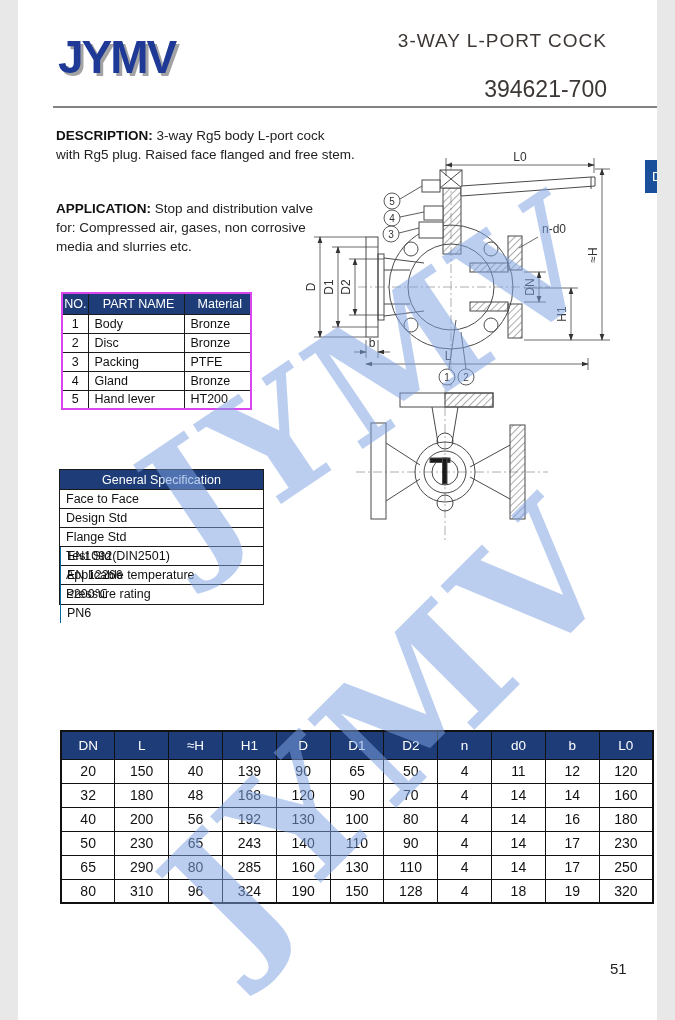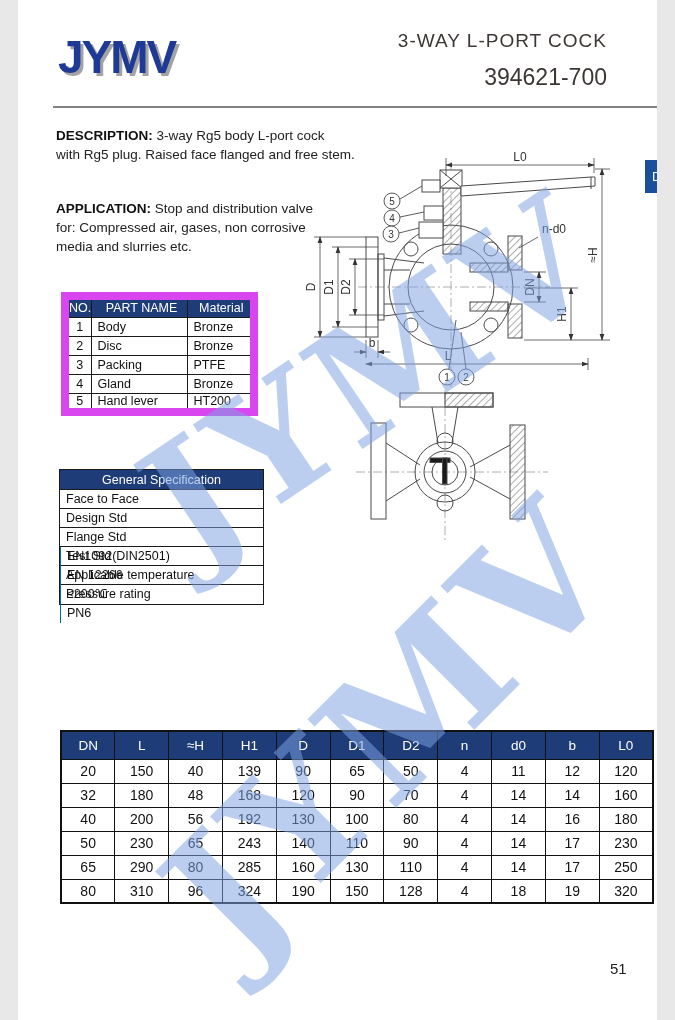--- a/index.html
+++ b/index.html
@@ -21,41 +21,41 @@
       pointer-events:none;z-index:30;letter-spacing:6px;}
   .wm-upper{left:100px;top:300px;width:500px;font-size:158px;transform:rotate(-34deg);}
   .wm-lower{left:100px;top:650px;width:530px;font-size:172px;transform:rotate(-45deg);}
 
   
   .logo{position:absolute;left:40px;top:30px;font-size:46px;font-weight:bold;
         letter-spacing:-2px;color:var(--logo-blue);
         text-shadow:3px 3px 0 var(--logo-shadow);}
   .doc-title{position:absolute;right:50px;top:30px;font-size:19px;color:var(--title-color);
              letter-spacing:1px;white-space:nowrap;}
-  .doc-number{position:absolute;right:50px;top:64px;font-size:23px;color:var(--title-color);}
+  .doc-number{position:absolute;right:50px;top:76px;font-size:23px;color:var(--title-color);}
   .rule{position:absolute;left:35px;top:106px;width:605px;height:2px;background:#828282;}
 
   .din-badge{position:absolute;left:627px;top:160px;width:48px;height:33px;
              background:var(--badge-blue);color:#fff;font-size:13px;
              display:flex;align-items:center;padding-left:7px;}
 
   .para{position:absolute;font-size:13.5px;color:#222;line-height:19px;}
   .para b{color:#111;}
   .desc{left:38px;top:126px;width:330px;}
   .app{left:38px;top:199px;width:320px;}
 
   
   .parts-table{position:absolute;left:43px;top:292px;width:189px;border-collapse:collapse;
                font-size:12.5px;color:#111;table-layout:fixed;}
   .parts-table th{background:var(--header-navy);color:#fff;font-weight:normal;
                   height:21px;text-align:center;padding-left:5px;border:1px solid #1a1a1a;}
   .parts-table th:first-child{text-align:center;padding-left:0;}
   .parts-table td{height:19px;border:1px solid #1a1a1a;padding-left:6px;background:transparent;}
   .parts-table td:first-child{text-align:center;padding-left:0;}
-  .parts-table{border:8px solid #d946ef;}
+  .parts-table{border:2px solid #d946ef;}
 
   
   .spec-table{position:absolute;left:41px;top:469px;width:205px;border:1.5px solid #1a1a1a;
               font-size:12.5px;color:#111;background:transparent;}
   .spec-title{height:20px;line-height:20px;background:var(--header-navy);color:#fff;
               text-align:center;border-bottom:1px solid #1a1a1a;}
   .spec-row{display:flex;height:19px;line-height:19px;border-bottom:1px solid #1a1a1a;flex-direction:column;}
   .spec-row:last-child{border-bottom:none;}
   .spec-row .lbl{padding-left:6px;}
   .spec-row .val{border-left:1px solid #0369a1;padding-left:6px;flex:1;}

